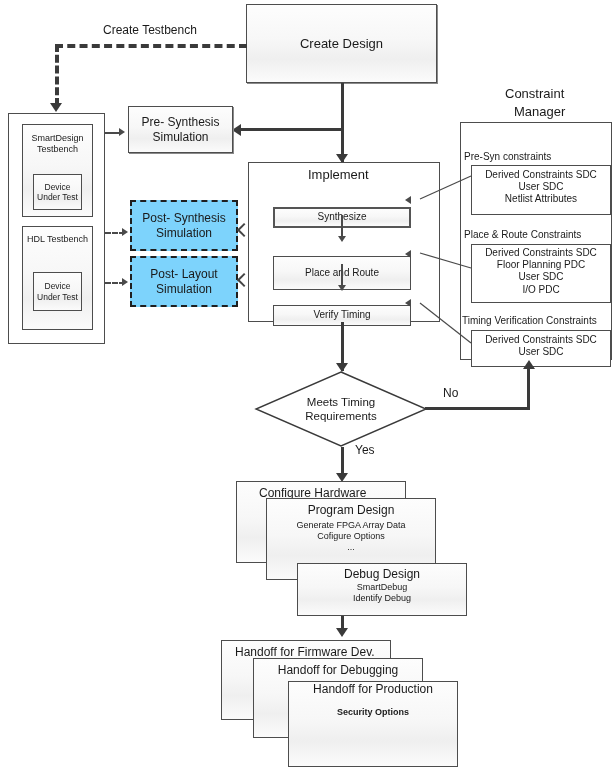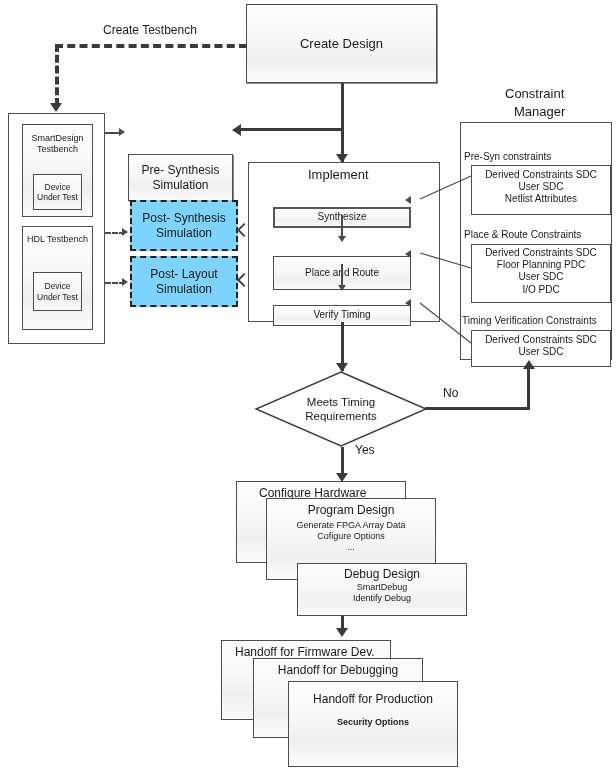--- a/index.html
+++ b/index.html
@@ -112,21 +112,21 @@
 
   <div class="ln thin h" style="left:105px;top:132px;width:17px;"></div>
   <div class="ah right sm" style="left:119px;top:128px;"></div>
 
   <div class="dash2 h" style="left:105px;top:232px;width:20px;"></div>
   <div class="ah right sm" style="left:122px;top:228px;"></div>
 
   <div class="dash2 h" style="left:105px;top:282px;width:20px;"></div>
   <div class="ah right sm" style="left:122px;top:278px;"></div>
 
-  <div class="box thick t12 center-mid" style="left:128px;top:106px;width:105px;height:47px;margin-top:48px;">
+  <div class="box thick t12 center-mid" style="left:128px;top:106px;width:105px;height:47px;">
     <span>Pre-  Synthesis</span>
     <span>Simulation</span>
   </div>
 
   <div class="box dashed t12 center-mid" style="left:130px;top:200px;width:108px;height:51px;">
     <span>Post-  Synthesis</span>
     <span>Simulation</span>
   </div>
 
   <div class="box dashed t12 center-mid" style="left:130px;top:256px;width:108px;height:51px;">
@@ -237,18 +237,18 @@
   <div class="ah down" style="left:336px;top:628px;"></div>
 
   <div class="box" style="left:221px;top:640px;width:170px;height:80px;align-items:flex-start;padding-left:13px;padding-top:4px;">
     <span class="t12">Handoff for Firmware Dev.</span>
   </div>
 
   <div class="box" style="left:253px;top:658px;width:170px;height:80px;align-items:center;padding-top:4px;">
     <span class="t12">Handoff for Debugging</span>
   </div>
 
-  <div class="box" style="left:288px;top:681px;width:170px;height:86px;align-items:center;padding-top:10px;">
+  <div class="box" style="left:288px;top:681px;width:170px;height:86px;align-items:center;">
     <span class="t12">Handoff for Production</span>
     <span class="t9" style="font-weight:bold;margin-top:10px;">Security Options</span>
   </div>
 
 </div>
 
 </body></html>

